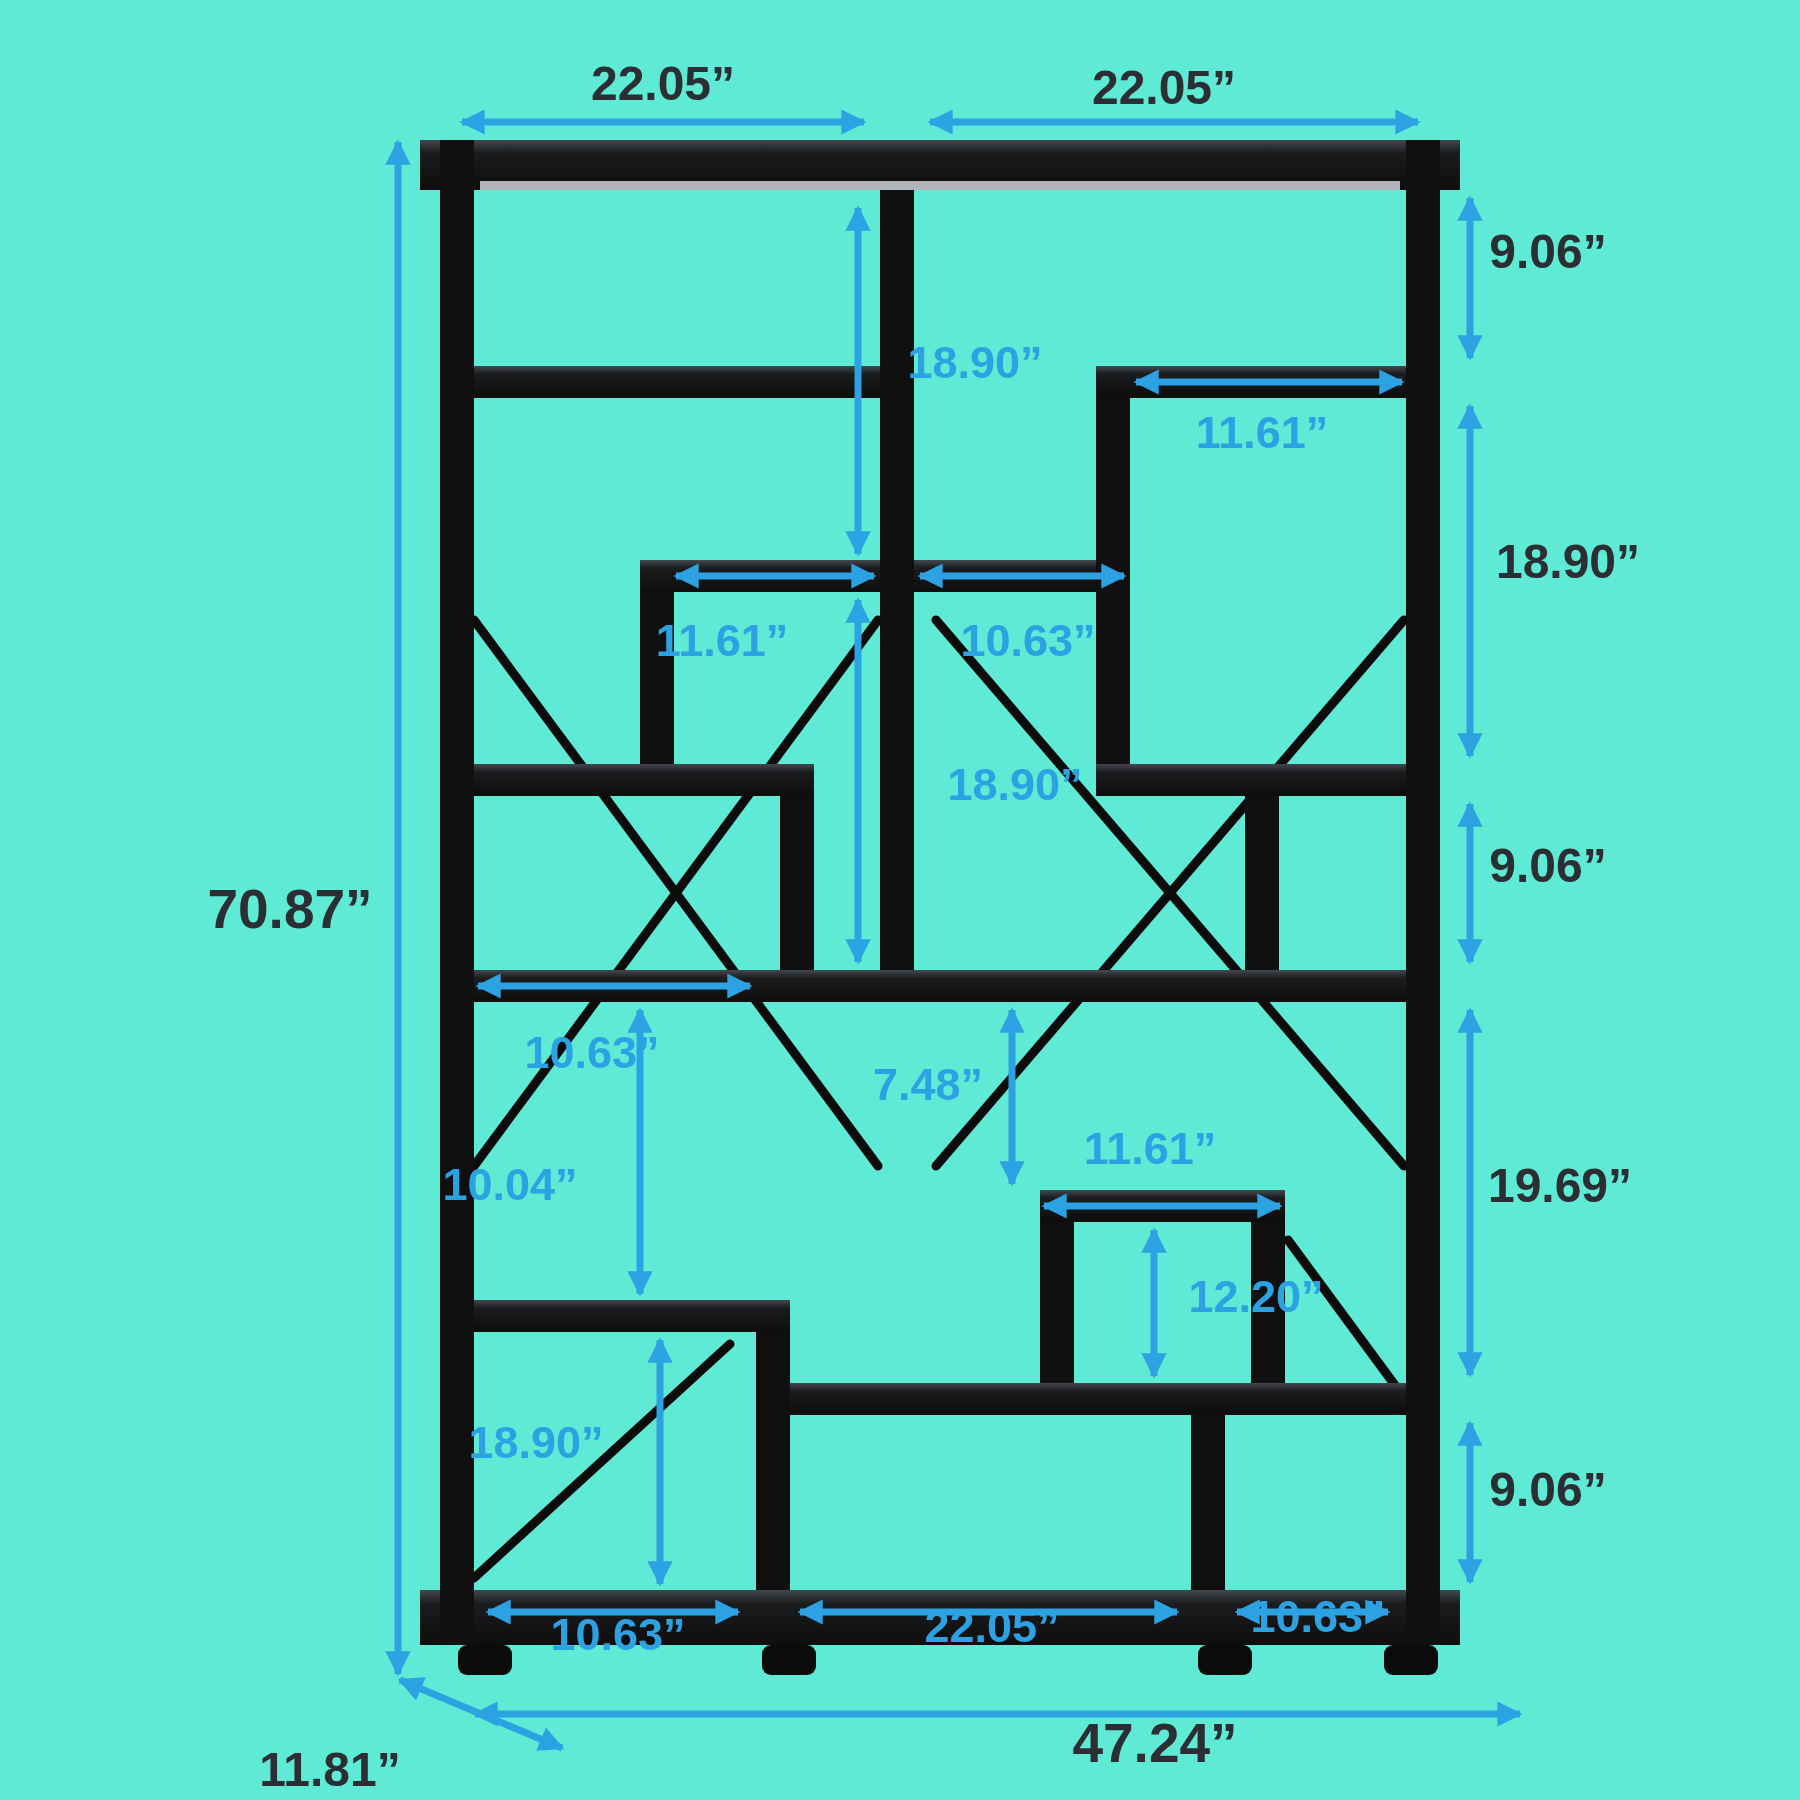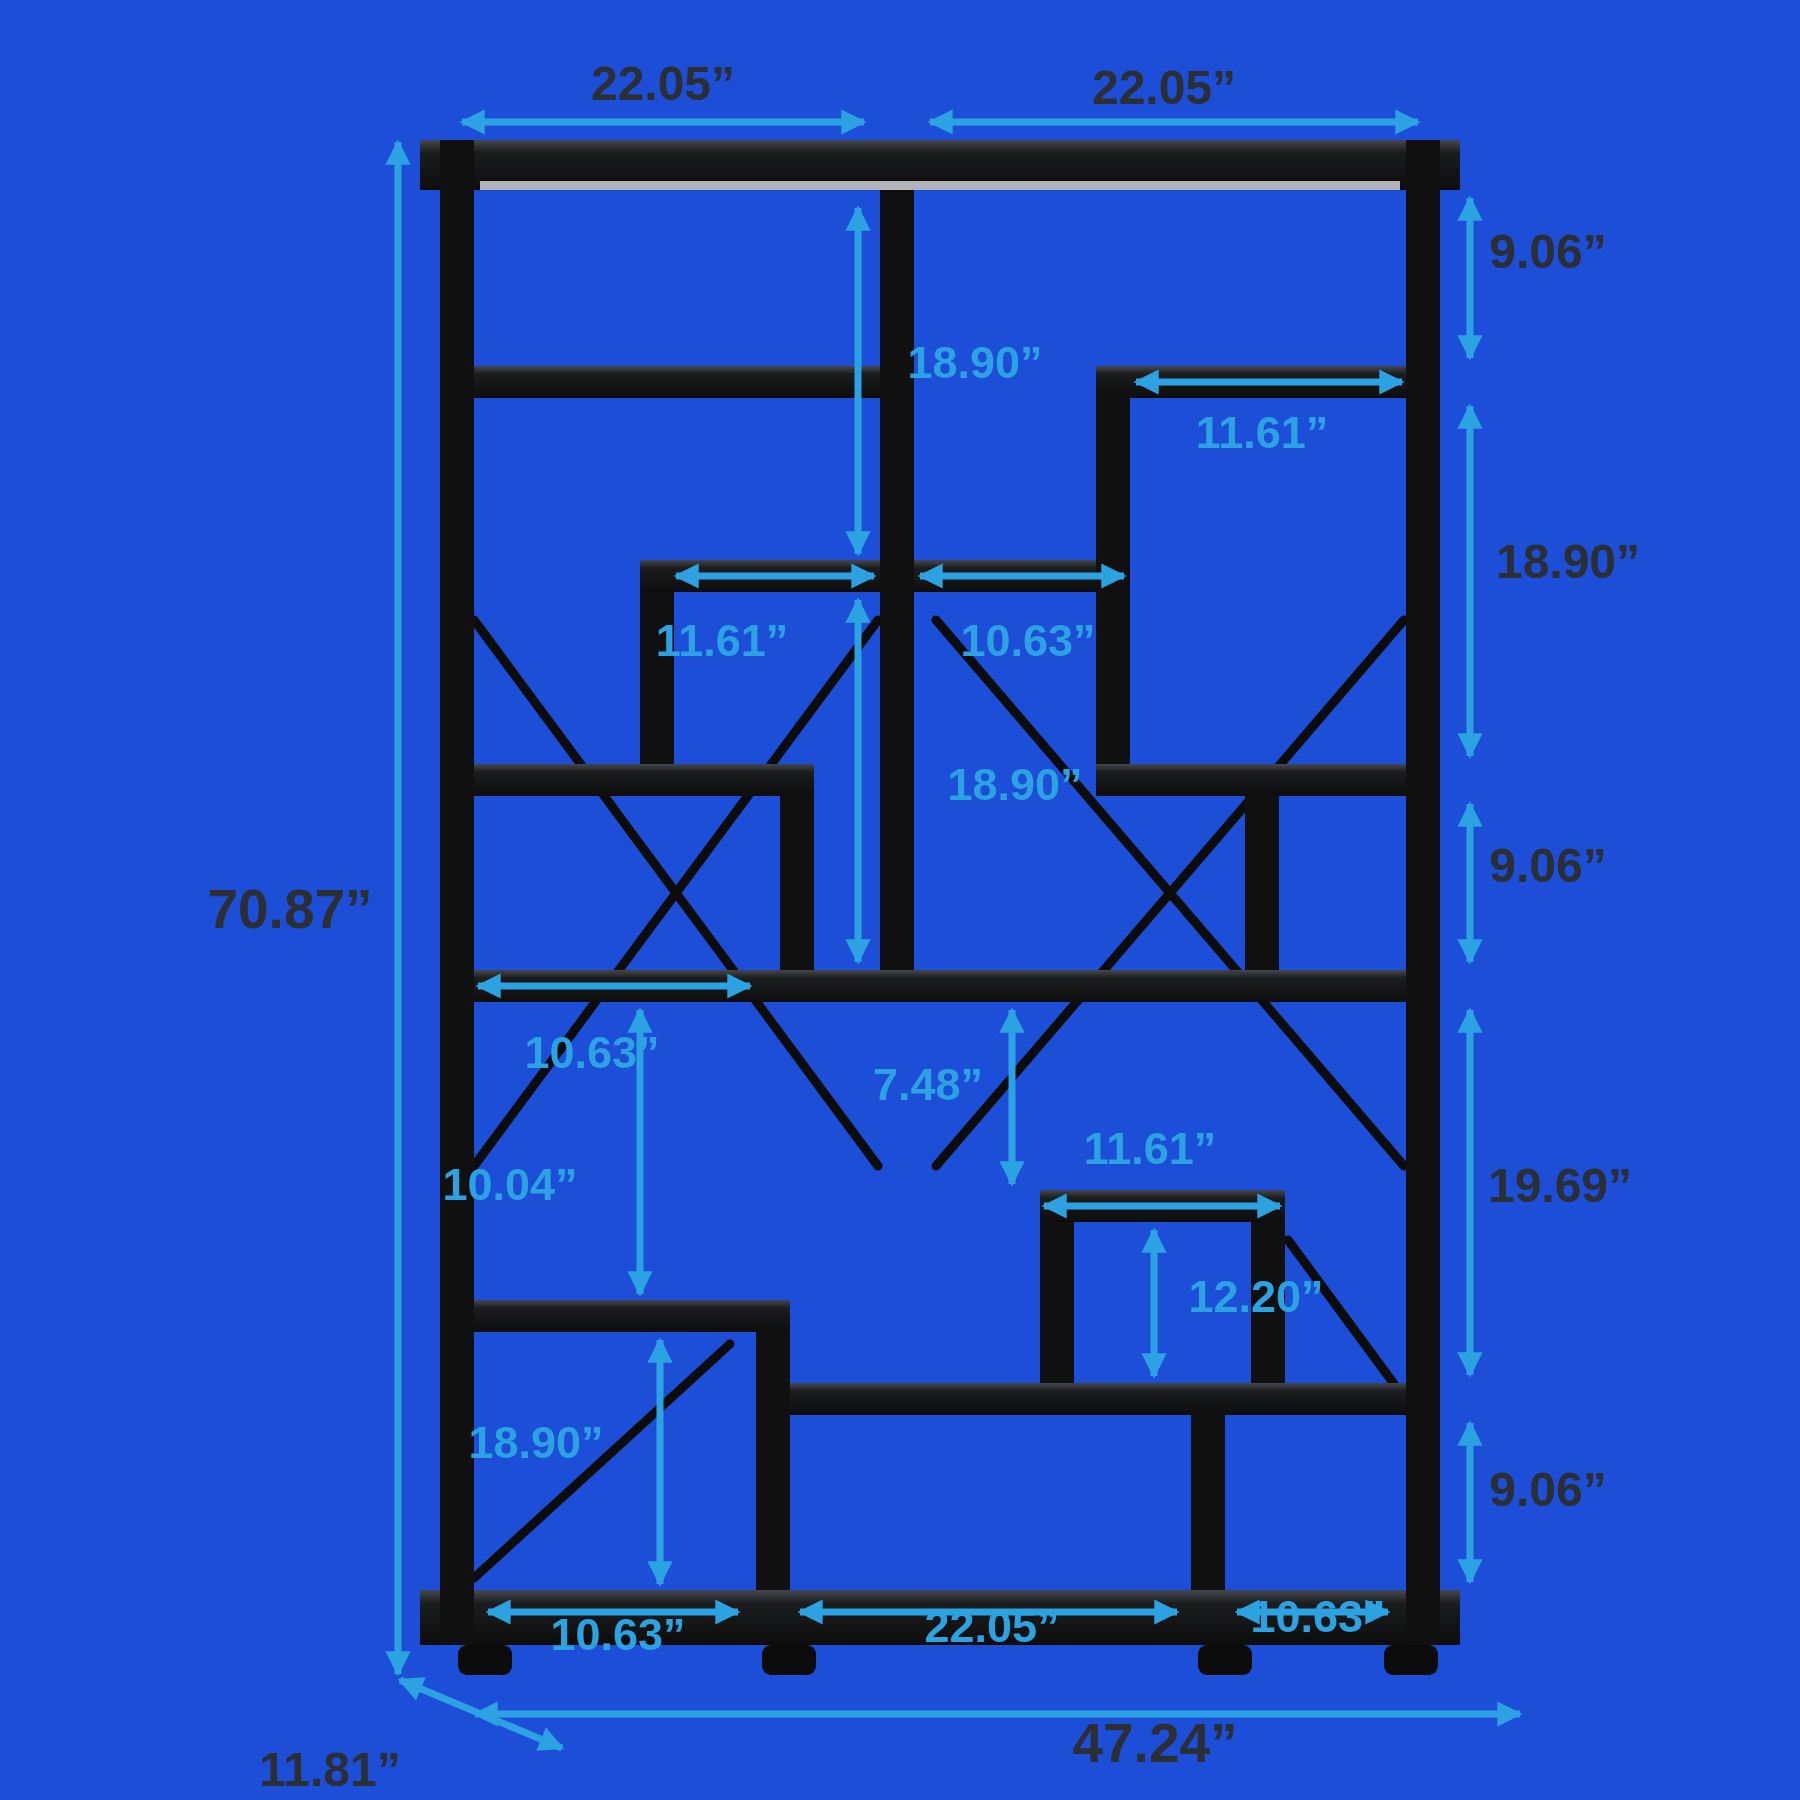--- a/index.html
+++ b/index.html
@@ -1,16 +1,16 @@
 <!DOCTYPE html>
 <html><head>
 <meta charset="utf-8">
 <style>
   html,body{margin:0;padding:0;background:#ffffff;}
-  .stage{position:relative;width:1800px;height:1800px;background:#1d4ed8;overflow:hidden;}
+  .stage{position:relative;width:1800px;height:1800px;background:#5eead4;overflow:hidden;}
   svg{display:block;}
   .dim{stroke:#2da2e3;stroke-width:7;fill:none;}
   .brace{stroke:#0c0c0c;stroke-width:9;stroke-linecap:round;}
   .lbl-dark{fill:#2b2e33;font:700 48px "Liberation Sans",sans-serif;text-anchor:middle;}
   .lbl-dark-lg{fill:#2b2e33;font:700 55px "Liberation Sans",sans-serif;text-anchor:middle;}
   .lbl-blue{fill:#2da2e3;font:700 45px "Liberation Sans",sans-serif;text-anchor:middle;}
 </style>
 </head>
 <body>
 

